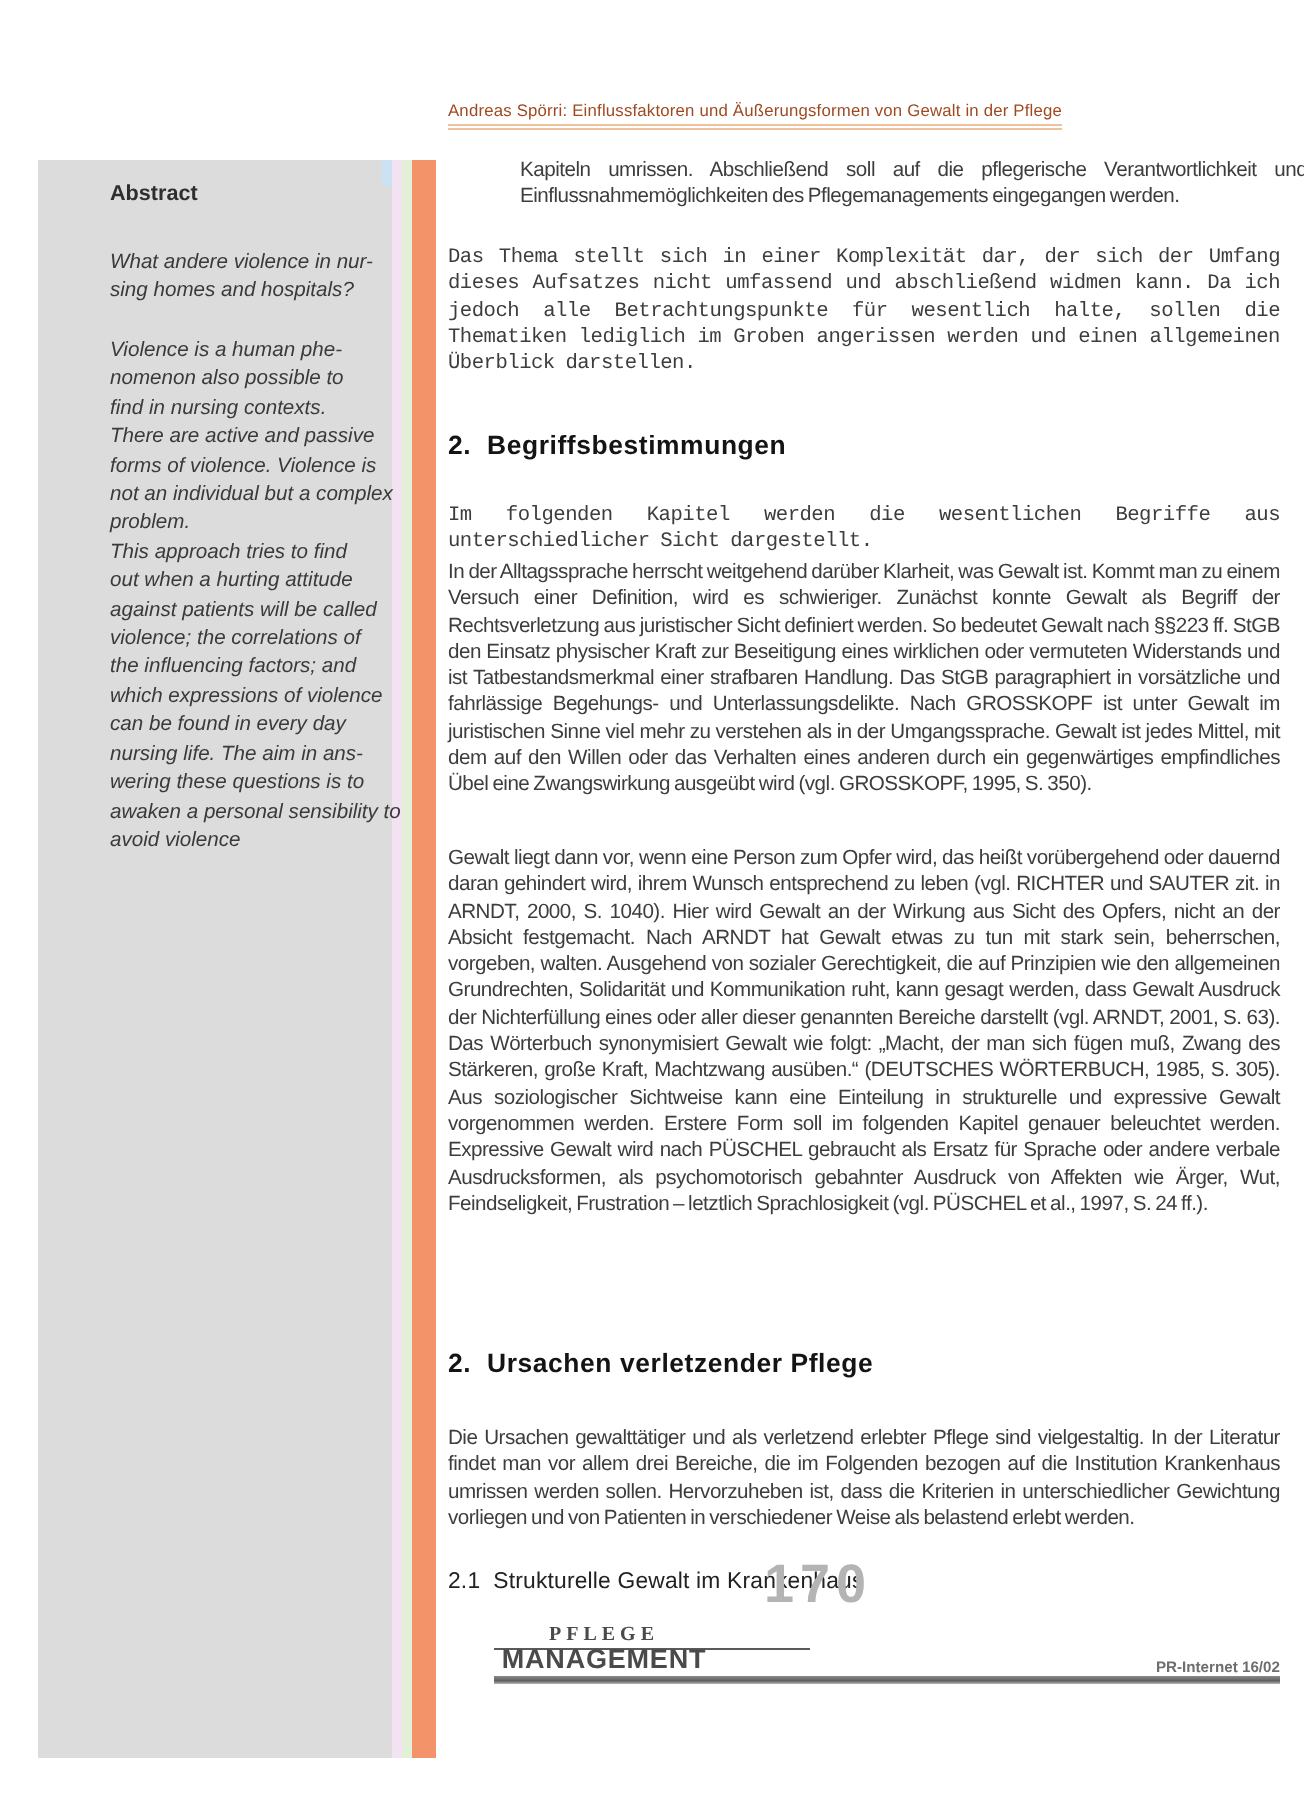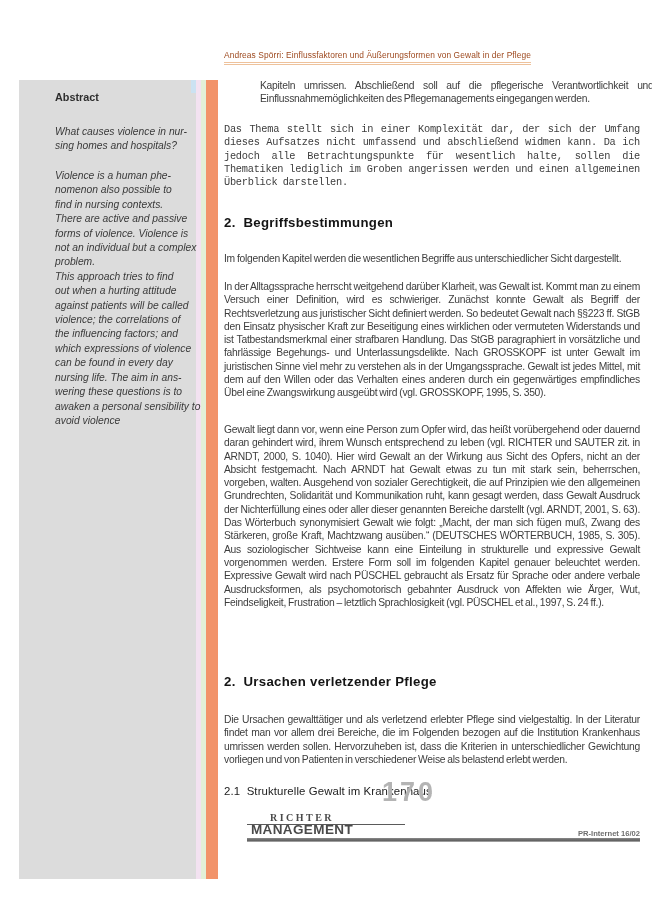--- a/index.html
+++ b/index.html
@@ -49,21 +49,21 @@
 
   <div class="abs sidebar-panel"></div>
   <div class="abs strip-blue"></div>
   <div class="abs strip-pink"></div>
   <div class="abs strip-green"></div>
   <div class="abs accent-bar"></div>
 
   <div class="abs running-title">Andreas Spörri: Einflussfaktoren und Äußerungsformen von Gewalt in der Pflege</div>
 
   <div class="abs abstract-label">Abstract</div>
-  <div class="abs abstract-text abstract-q">What causes violence in nur-
+  <div class="abs abstract-text abstract-q">What andere violence in nur-
 sing homes and hospitals?</div>
   <div class="abs abstract-text abstract-body">Violence is a human phe-
 nomenon also possible to
 find in nursing contexts.
 There are active and passive
 forms of violence. Violence is
 not an individual but a complex
 problem.
 This approach tries to find
 out when a hurting attitude
@@ -75,32 +75,32 @@
 nursing life. The aim in ans-
 wering these questions is to
 awaken a personal sensibility to
 avoid violence</div>
 
   <div class="abs col body-par" style="top:79px;margin-left:36px;">Kapiteln umrissen. Abschließend soll auf die pflegerische Verantwortlichkeit und auf Einflussnahmemöglichkeiten des Pflegemanagements eingegangen werden.</div>
   <div class="abs col body-par" style="top:123px;font-family:Liberation Mono, monospace;">Das Thema stellt sich in einer Komplexität dar, der sich der Umfang dieses Aufsatzes nicht umfassend und abschließend widmen kann. Da ich jedoch alle Betrachtungspunkte für wesentlich halte, sollen die Thematiken lediglich im Groben angerissen werden und einen allgemeinen Überblick darstellen.</div>
 
   <div class="abs col h-section" style="top:215px;">2.  Begriffsbestimmungen</div>
 
-  <div class="abs col body-par" style="top:252px;">Im folgenden Kapitel werden die wesentlichen Begriffe aus unterschiedlicher Sicht dargestellt.</div>
+  <div class="abs col body-par" style="top:252px;font-family:Liberation Mono, monospace;">Im folgenden Kapitel werden die wesentlichen Begriffe aus unterschiedlicher Sicht dargestellt.</div>
   <div class="abs col body-par" style="top:280px;">In der Alltagssprache herrscht weitgehend darüber Klarheit, was Gewalt ist. Kommt man zu einem Versuch einer Definition, wird es schwieriger. Zunächst konnte Gewalt als Begriff der Rechtsverletzung aus juristischer Sicht definiert werden. So bedeutet Gewalt nach §§223 ff. StGB den Einsatz physischer Kraft zur Beseitigung eines wirklichen oder vermuteten Widerstands und ist Tatbestandsmerkmal einer strafbaren Handlung. Das StGB paragraphiert in vorsätzliche und fahrlässige Begehungs- und Unterlassungsdelikte. Nach GROSSKOPF ist unter Gewalt im juristischen Sinne viel mehr zu verstehen als in der Umgangssprache. Gewalt ist jedes Mittel, mit dem auf den Willen oder das Verhalten eines anderen durch ein gegenwärtiges empfindliches Übel eine Zwangswirkung ausgeübt wird (vgl. GROSSKOPF, 1995, S. 350).</div>
   <div class="abs col body-par" style="top:423px;">Gewalt liegt dann vor, wenn eine Person zum Opfer wird, das heißt vorübergehend oder dauernd daran gehindert wird, ihrem Wunsch entsprechend zu leben (vgl. RICHTER und SAUTER zit. in ARNDT, 2000, S. 1040). Hier wird Gewalt an der Wirkung aus Sicht des Opfers, nicht an der Absicht festgemacht. Nach ARNDT hat Gewalt etwas zu tun mit stark sein, beherrschen, vorgeben, walten. Ausgehend von sozialer Gerechtigkeit, die auf Prinzipien wie den allgemeinen Grundrechten, Solidarität und Kommunikation ruht, kann gesagt werden, dass Gewalt Ausdruck der Nichterfüllung eines oder aller dieser genannten Bereiche darstellt (vgl. ARNDT, 2001, S. 63). Das Wörterbuch synonymisiert Gewalt wie folgt: „Macht, der man sich fügen muß, Zwang des Stärkeren, große Kraft, Machtzwang ausüben.“ (DEUTSCHES WÖRTERBUCH, 1985, S. 305). Aus soziologischer Sichtweise kann eine Einteilung in strukturelle und expressive Gewalt vorgenommen werden. Erstere Form soll im folgenden Kapitel genauer beleuchtet werden. Expressive Gewalt wird nach PÜSCHEL gebraucht als Ersatz für Sprache oder andere verbale Ausdrucksformen, als psychomotorisch gebahnter Ausdruck von Affekten wie Ärger, Wut, Feindseligkeit, Frustration – letztlich Sprachlosigkeit (vgl. PÜSCHEL et al., 1997, S. 24 ff.).</div>
 
   <div class="abs col h-section" style="top:674px;">2.  Ursachen verletzender Pflege</div>
 
   <div class="abs col body-par" style="top:713px;">Die Ursachen gewalttätiger und als verletzend erlebter Pflege sind vielgestaltig. In der Literatur findet man vor allem drei Bereiche, die im Folgenden bezogen auf die Institution Krankenhaus umrissen werden sollen. Hervorzuheben ist, dass die Kriterien in unterschiedlicher Gewichtung vorliegen und von Patienten in verschiedener Weise als belastend erlebt werden.</div>
 
   <div class="abs col h-sub" style="top:785px;">2.1  Strukturelle Gewalt im Krankenhaus</div>
 
   <div class="abs logo-line"></div>
   <div class="abs footer-logo">
-    <div class="logo-top">RICHTER</div>
+    <div class="logo-top">PFLEGE</div>
     <div class="logo-bottom">MANAGEMENT</div>
   </div>
   <div class="abs page-number">170</div>
   <div class="abs issue">PR-Internet 16/02</div>
   <div class="abs footer-rule"></div>
 
 </div>
 
 </body></html>

